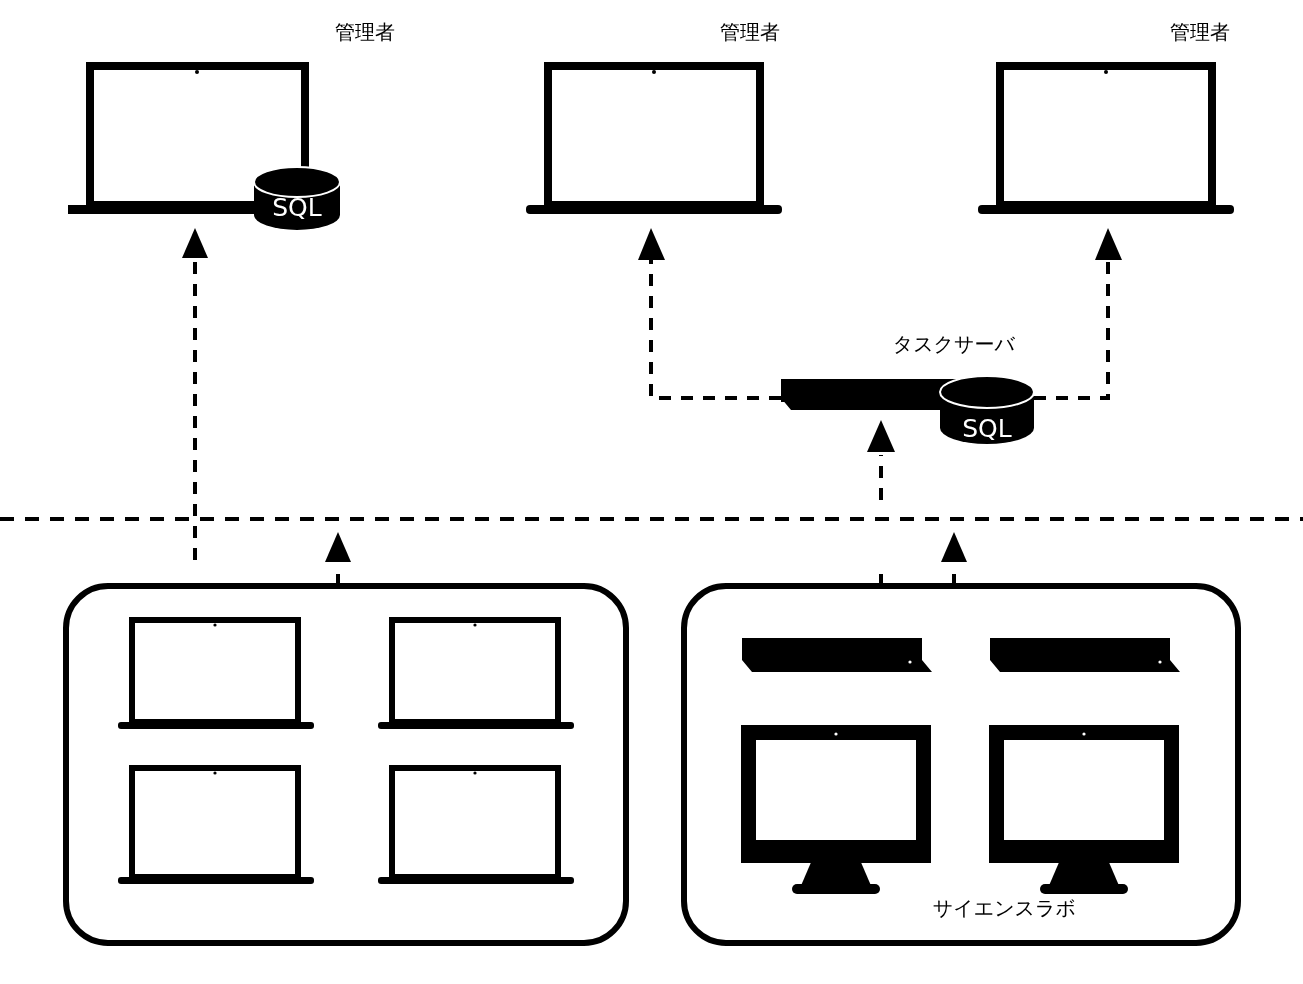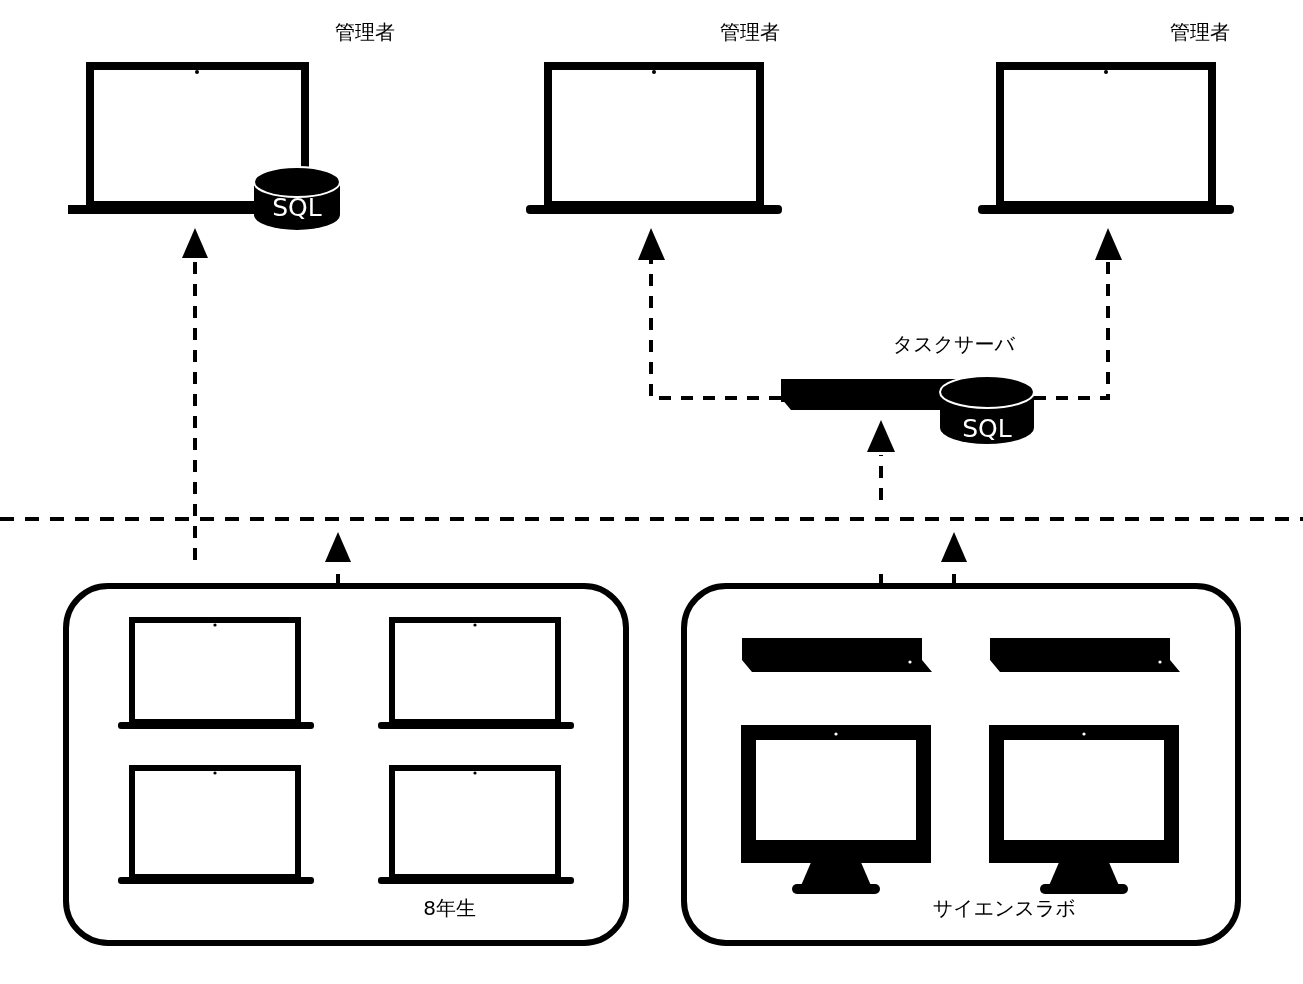--- a/index.html
+++ b/index.html
@@ -166,17 +166,16 @@
   </svg>
 
   <div class="label" style="left:0; top:22px; width:395px;">管理者</div>
 
   <div class="label" style="left:530px; top:22px; width:250px;">管理者</div>
 
   <div class="label" style="left:980px; top:22px; width:250px;">管理者</div>
 
   <div class="label" style="left:755px; top:334px; width:260px;">タスクサーバ</div>
 
-  <div class="label" style="left:216px; top:898px; width:260px;">8年生</div>
 
   <div class="label" style="left:816px; top:898px; width:260px;">サイエンスラボ</div>
 
 </div>
 
 </body></html>

